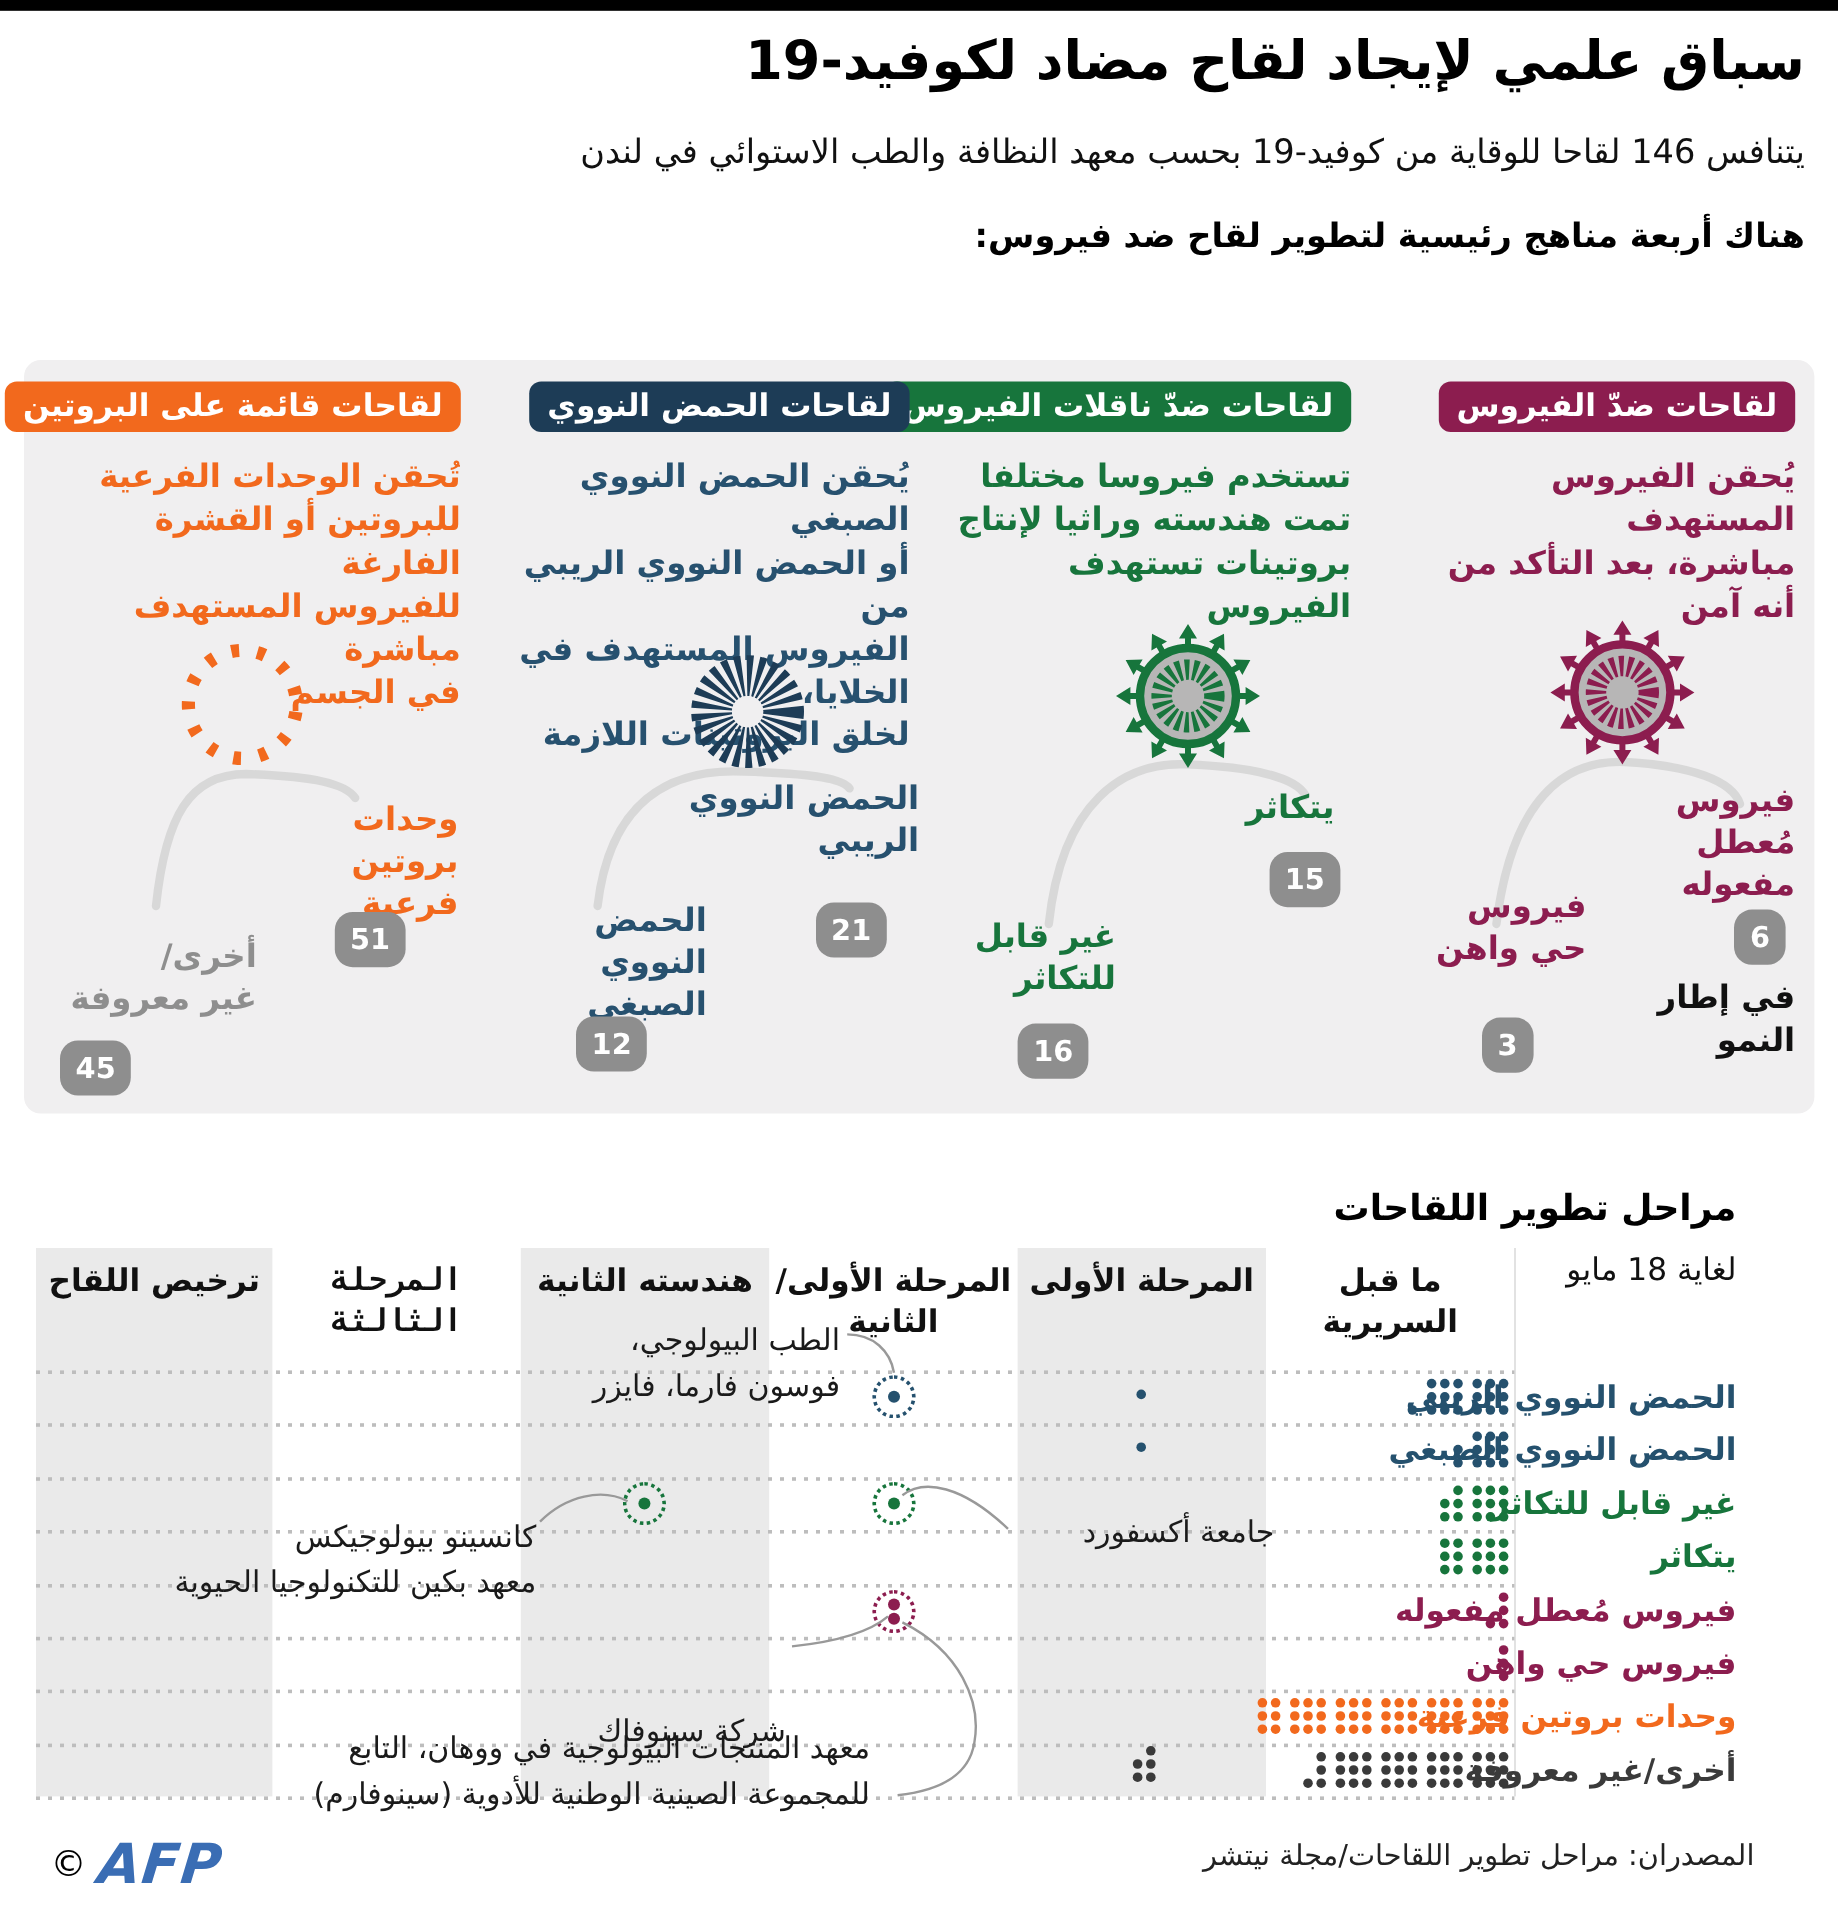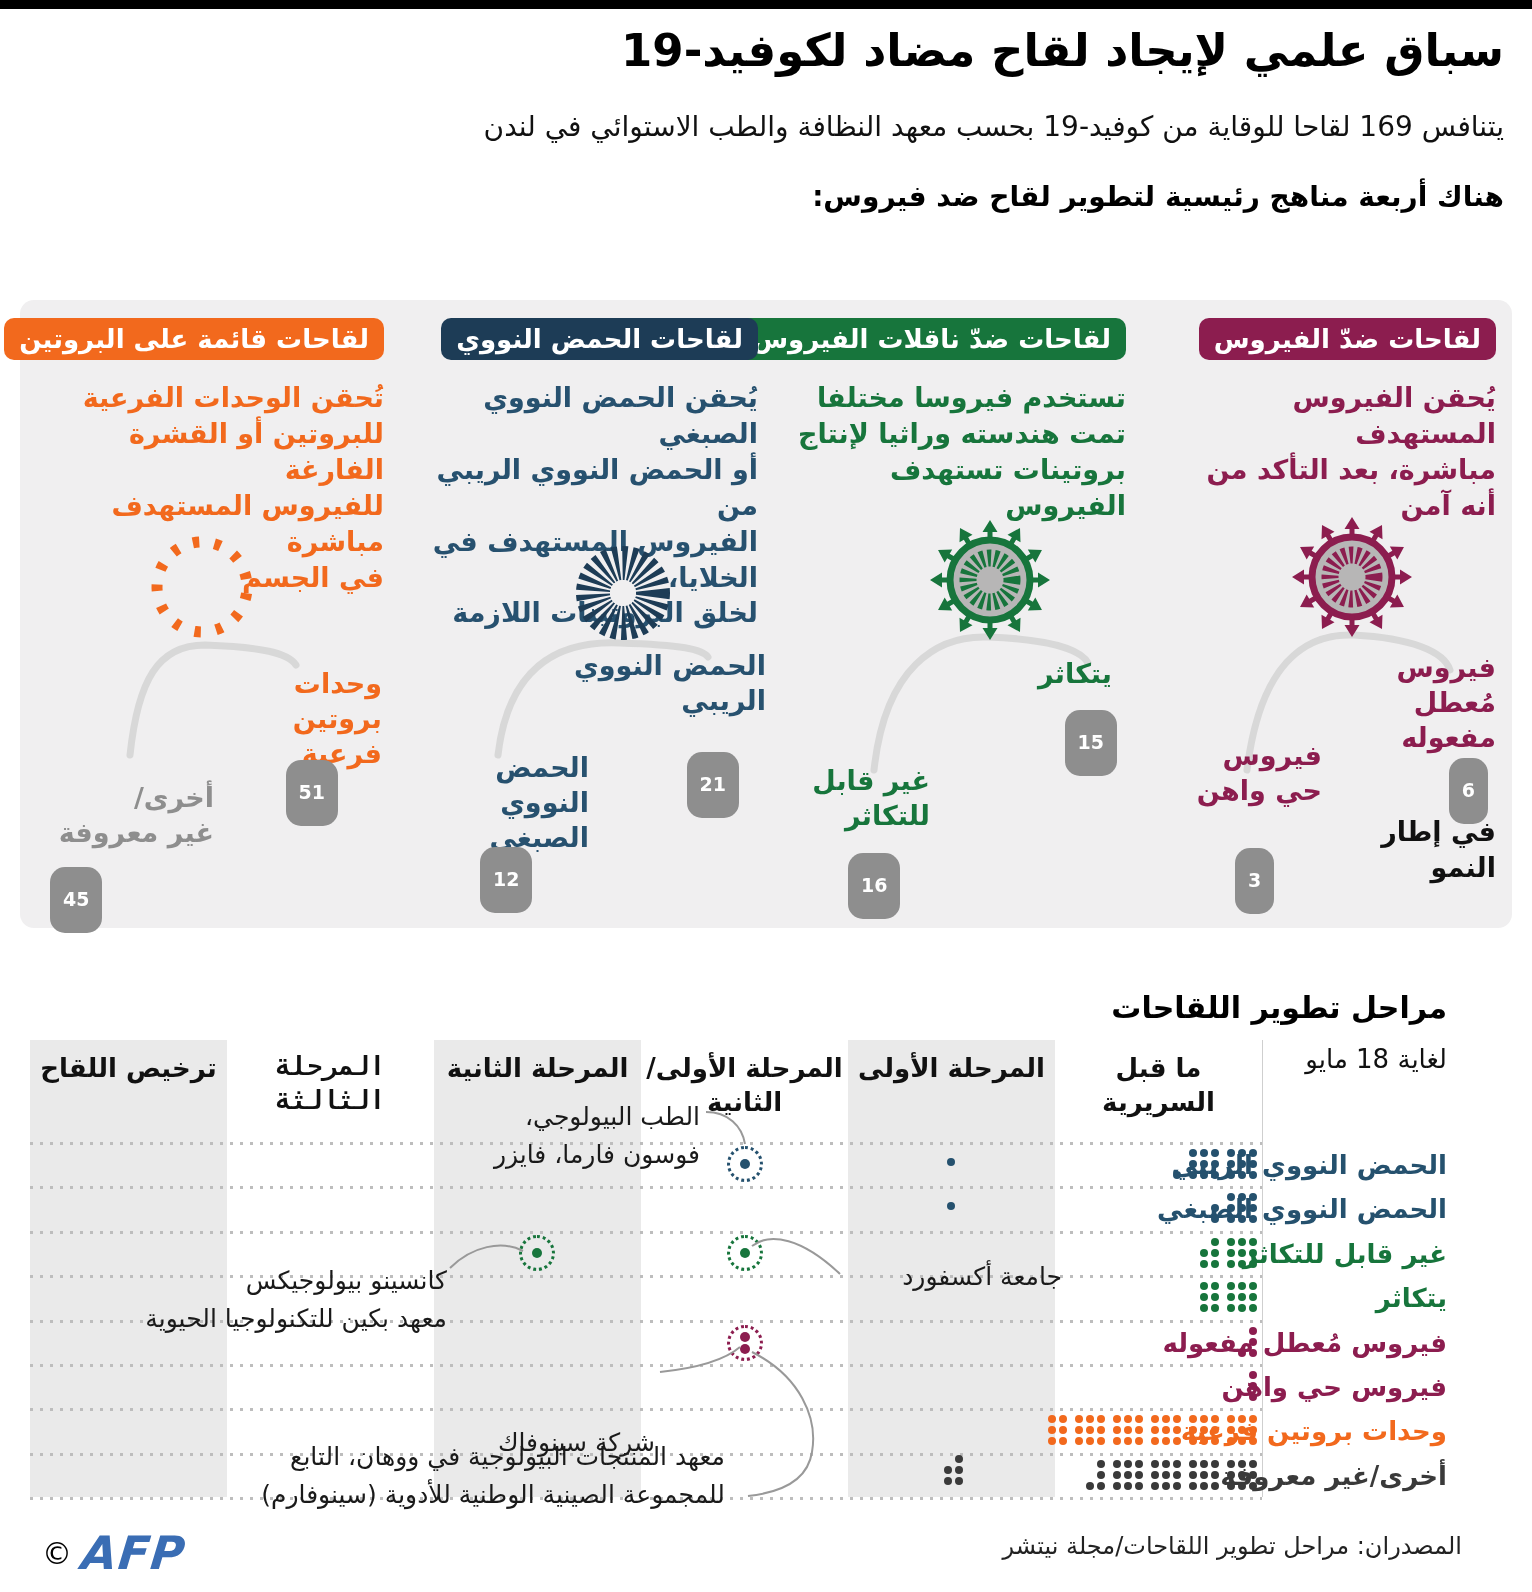--- a/index.html
+++ b/index.html
@@ -16,22 +16,22 @@
         padding:6px 15px;border-radius:10px;white-space:nowrap;}
   .bg-maroon{background:#8c1d4f;} .bg-green{background:#17753c;} .bg-navy{background:#1d3c56;} .bg-orange{background:#f2691d;}
   .c-maroon{color:#8c1d4f;} .c-green{color:#17753c;} .c-navy{color:#25516e;} .c-navy-d{color:#27516f;}
   .c-orange{color:#f2691d;} .c-gray{color:#8e8e8e;} .c-dark{color:#3a3a3a;}
   .desc{position:absolute;top:80px;right:8px;width:338px;font-size:27px;font-weight:bold;
         text-align:right;line-height:1.33;white-space:pre-line;}
   .art{position:absolute;left:0;top:215px;width:352px;height:260px;}
   .arc{stroke:#d8d8d8;stroke-width:7;fill:none;stroke-linecap:round;}
   .ilabel{position:absolute;font-size:27px;font-weight:bold;text-align:right;line-height:1.3;white-space:pre-line;}
   .note{position:absolute;font-size:27px;color:#111;text-align:right;line-height:1.35;white-space:pre-line;}
-  .badge{position:absolute;background:#8e8e8e;color:#fff;font-size:19px;font-weight:bold;
-         padding:21px 13px;border-radius:15px;line-height:1.25;}
+  .badge{position:absolute;background:#8e8e8e;color:#fff;font-size:24px;font-weight:bold;
+         padding:8px 13px;border-radius:15px;line-height:1.25;}
   .tl-title{position:absolute;right:85px;top:990px;font-size:30px;font-weight:bold;color:#000;}
   .tl-note{position:absolute;right:85px;top:1044px;font-size:26px;color:#111;}
   .stripe{position:absolute;top:1040px;height:457px;background:#eaeaea;}
   .thead{position:absolute;top:1052px;width:207px;font-size:26px;font-weight:bold;color:#111;
          text-align:center;line-height:1.3;white-space:pre-line;}
   .rline{position:absolute;left:30px;width:1232px;height:3px;
          background-image:repeating-linear-gradient(90deg,#bdbdbd 0 3px,transparent 3px 10px);}
   .vline{position:absolute;left:1262px;top:1040px;width:1px;height:457px;background:#cfcfcf;}
   .rlabel{position:absolute;right:85px;font-size:26px;font-weight:bold;white-space:nowrap;}
   .dots{position:absolute;display:flex;direction:ltr;gap:3px;justify-content:flex-end;}
@@ -48,21 +48,21 @@
   .afp .cc{font-size:30px;color:#000;}
   .afp .logo{font-size:46px;font-weight:bold;font-style:italic;color:#3a6db4;letter-spacing:1px;transform:skewX(-6deg);}
 </style>
 </head>
 <body>
 
 <div class="canvas">
 
   <div class="topbar"></div>
   <div class="title">سباق علمي لإيجاد لقاح مضاد لكوفيد-19</div>
-  <div class="subtitle">يتنافس 169 لقاحا للوقاية من كوفيد-19 بحسب معهد النظافة والطب الاستوائي في لندن</div>
+  <div class="subtitle">يتنافس 146 لقاحا للوقاية من كوفيد-19 بحسب معهد النظافة والطب الاستوائي في لندن</div>
   <div class="intro-h">هناك أربعة مناهج رئيسية لتطوير لقاح ضد فيروس:</div>
 
   <div class="panelbg"></div>
 
   <svg width="0" height="0" style="position:absolute">
     <defs>
       <path id="vspike" d="M -2.5 -38 L -2.5 -48 L -7.5 -48 L 0 -60 L 7.5 -48 L 2.5 -48 L 2.5 -38 Z" fill="currentColor"></path>
       <g id="spikes12">
         <use href="#vspike"></use>
           <use href="#vspike" transform="rotate(30)"></use>
@@ -170,21 +170,21 @@
 
   <div class="stripe" style="left:848px;width:207px;"></div>
   <div class="stripe" style="left:434px;width:207px;"></div>
   <div class="stripe" style="left:30px;width:197px;"></div>
   <div class="vline"></div>
 
   <div class="thead" style="left:1055px;">ما قبل السريرية</div>
   <div class="thead" style="left:848px;">المرحلة الأولى</div>
   <div class="thead" style="left:641px;">المرحلة الأولى/
 الثانية</div>
-  <div class="thead" style="left:434px;">المرحلة الثانية</div>
+  <div class="thead" style="left:434px;">هندسته الثانية</div>
   <div class="thead" style="left:227px;font-family:Liberation Mono, monospace;">المرحلة الثالثة</div>
   <div class="thead" style="left:30px;width:197px;">ترخيص اللقاح</div>
 
   <div class="rline" style="top:1142px;"></div>
   <div class="rline" style="top:1186px;"></div>
   <div class="rline" style="top:1231px;"></div>
   <div class="rline" style="top:1275px;"></div>
   <div class="rline" style="top:1320px;"></div>
   <div class="rline" style="top:1364px;"></div>
   <div class="rline" style="top:1408px;"></div>

